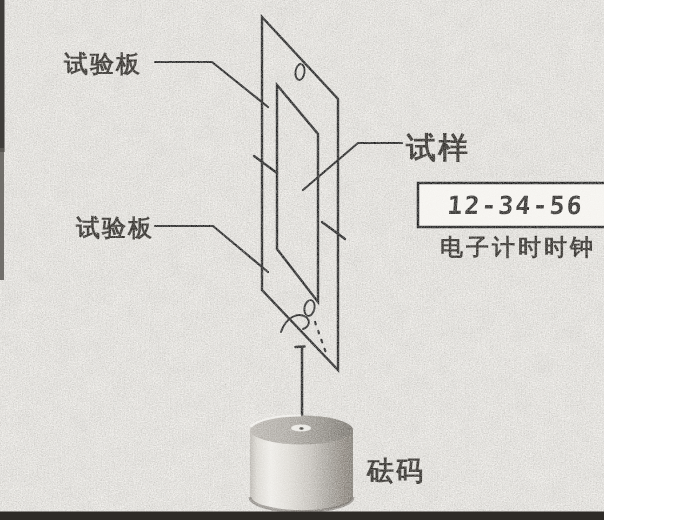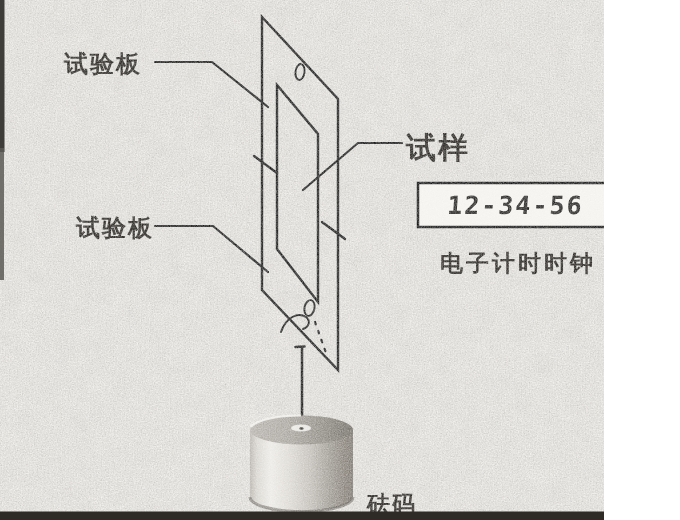--- a/index.html
+++ b/index.html
@@ -18,22 +18,22 @@
     z-index:3;
     color:#26231f;
     font-family:"Liberation Serif", serif;
     font-weight:600;
     white-space:nowrap;
     letter-spacing:2px;
   }
   #lbl-plate-top   {left:64px; top:48px;  font-size:24px;}
   #lbl-plate-bottom{left:76px; top:212px; font-size:24px;}
   #lbl-specimen    {left:406px;top:128px; font-size:30px;}
-  #lbl-clock       {left:413px;top:248px; width:210px;text-align:center;font-size:23px;letter-spacing:3px;}
-  #lbl-weight      {left:367px;top:453px; font-size:23px;margin-top:36px;}
+  #lbl-clock       {left:413px;top:232px; width:210px;text-align:center;font-size:23px;letter-spacing:3px;}
+  #lbl-weight      {left:367px;top:453px; font-size:27px;}
   #clock-display{
     position:absolute;z-index:3;
     left:418px;top:183px;width:195px;height:44px;
     display:flex;align-items:center;justify-content:center;
     font-family:"DejaVu Sans Mono", monospace;
     font-weight:700;font-size:25px;letter-spacing:2px;
     color:#242220;transform:skewX(-4deg);
   }
 </style>
 </head>

